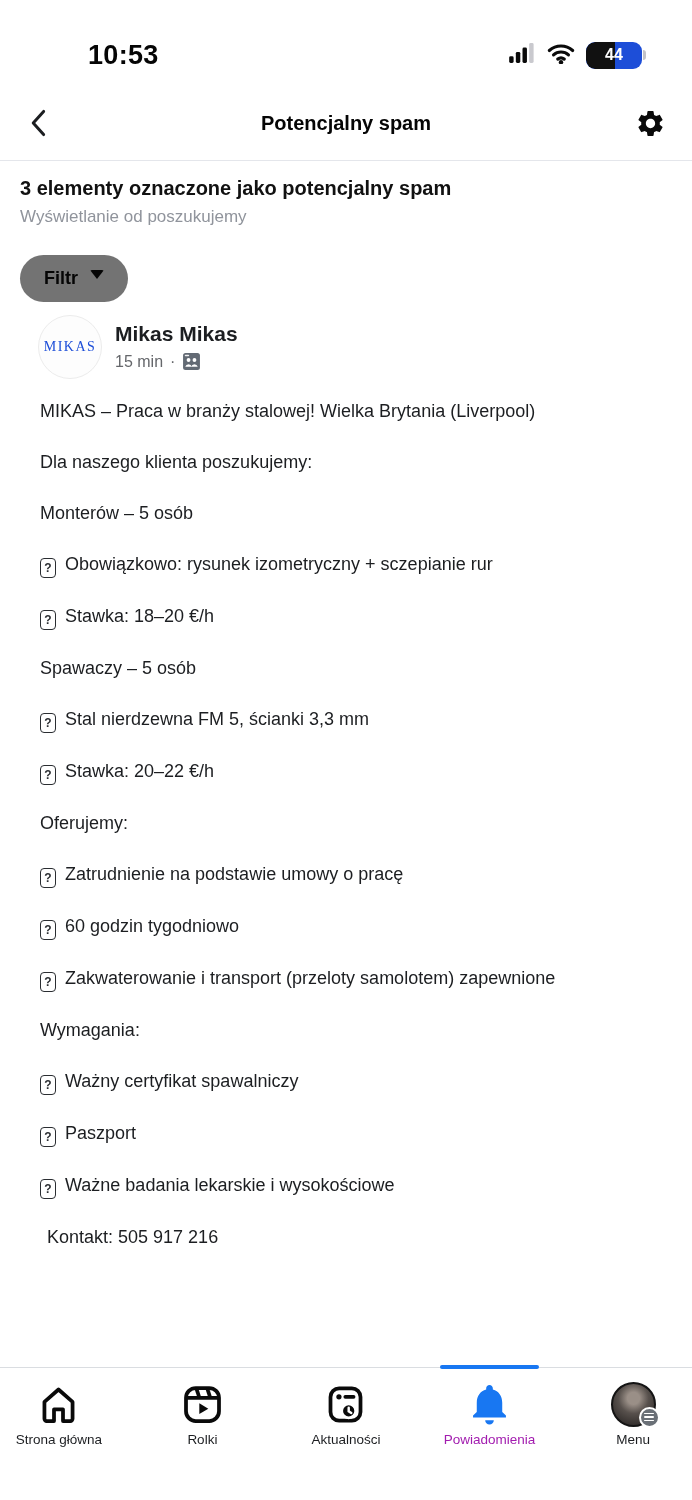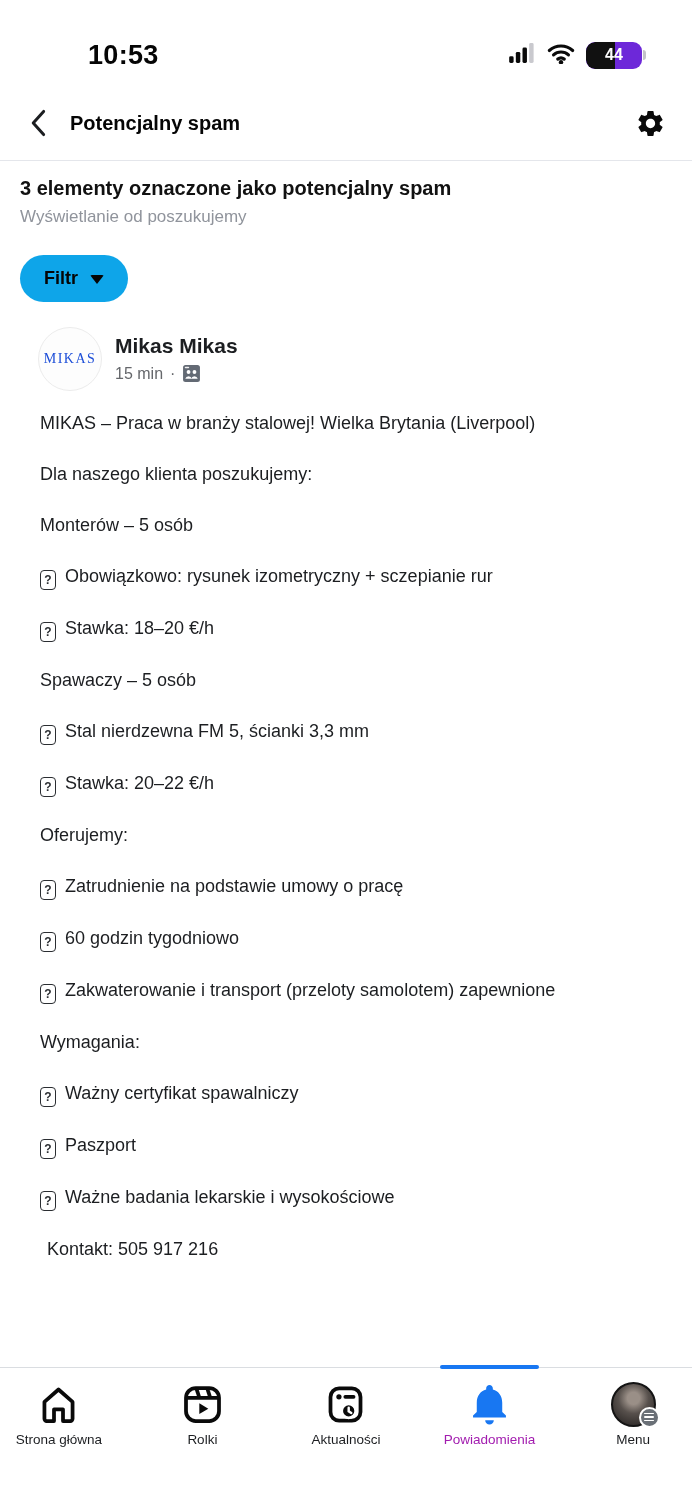--- a/index.html
+++ b/index.html
@@ -10,40 +10,40 @@
     color:#050505;
     position:relative;
     overflow:hidden;
   }
   
   .status-bar{ display:flex; justify-content:space-between; align-items:center;
     padding:42px 46px 0 88px; height:68px; }
   .time{ font-size:27px; font-weight:700; letter-spacing:.3px; }
   .status-icons{ display:flex; align-items:center; gap:11px; }
   .battery{ position:relative; width:56px; height:27px; border-radius:9px;
-    background:#6d28d9; overflow:hidden; }
+    background:#1d4ed8; overflow:hidden; }
   .battery-fill{ position:absolute; left:0; top:0; bottom:0; width:52%;
     background:#111; border-radius:9px 0 0 9px; }
   .battery-num{ position:absolute; inset:0; display:flex; align-items:center;
     justify-content:center; color:#fff; font-size:16px; font-weight:700; }
   .battery-nub{ width:3px; height:10px; background:#c3c3c8; border-radius:0 3px 3px 0; margin-left:1px;}
   .battery-wrap{ display:flex; align-items:center; }
   
   .app-header{ display:flex; align-items:center; padding:0 26px; margin-top:28px; height:54px; }
   .back-btn{ width:44px; display:flex; align-items:center; }
-  .header-title{ flex:1; font-size:20px; font-weight:600; }
+  .header-title{ flex:1; text-align:center; font-size:20px; font-weight:600; }
   .gear-btn{ width:44px; display:flex; justify-content:flex-end; align-items:center; }
   .header-divider{ height:1px; background:#e4e6eb; margin-top:10px; }
   
   .section-head{ padding:16px 20px 0; }
   .section-title{ font-size:20px; font-weight:600; color:#111; }
   .section-sub{ font-size:17px; color:#90949c; margin-top:7px; }
   
-  .filter-pill{ display:inline-flex; align-items:center; gap:12px; margin:28px 0 12px 20px;
-    background:#0ea5e9; border-radius:25px; padding:13px 24px; font-size:18px; font-weight:600; }
+  .filter-pill{ display:inline-flex; gap:12px; margin:28px 0 0 20px;
+    background:#737373; border-radius:25px; padding:13px 24px; font-size:18px; font-weight:600; }
   .chevron-down{ width:0; height:0; border-left:7px solid transparent;
     border-right:7px solid transparent; border-top:9px solid #050505; margin-top:2px; border-radius:2px;}
   
   .post-header{ display:flex; align-items:center; gap:13px; margin:13px 0 0 38px; }
   .avatar{ width:64px; height:64px; border-radius:50%; background:#fdfdfd;
     border:1px solid #ececec; display:flex; align-items:center; justify-content:center;
     font-family:"Liberation Serif", serif; font-size:14px; letter-spacing:1.5px; color:#1d4ed8; }
   .author{ font-size:21px; font-weight:700; color:#1c1e21; }
   .post-meta{ display:flex; align-items:center; gap:7px; margin-top:6px;
     font-size:16px; color:#65676b; }

